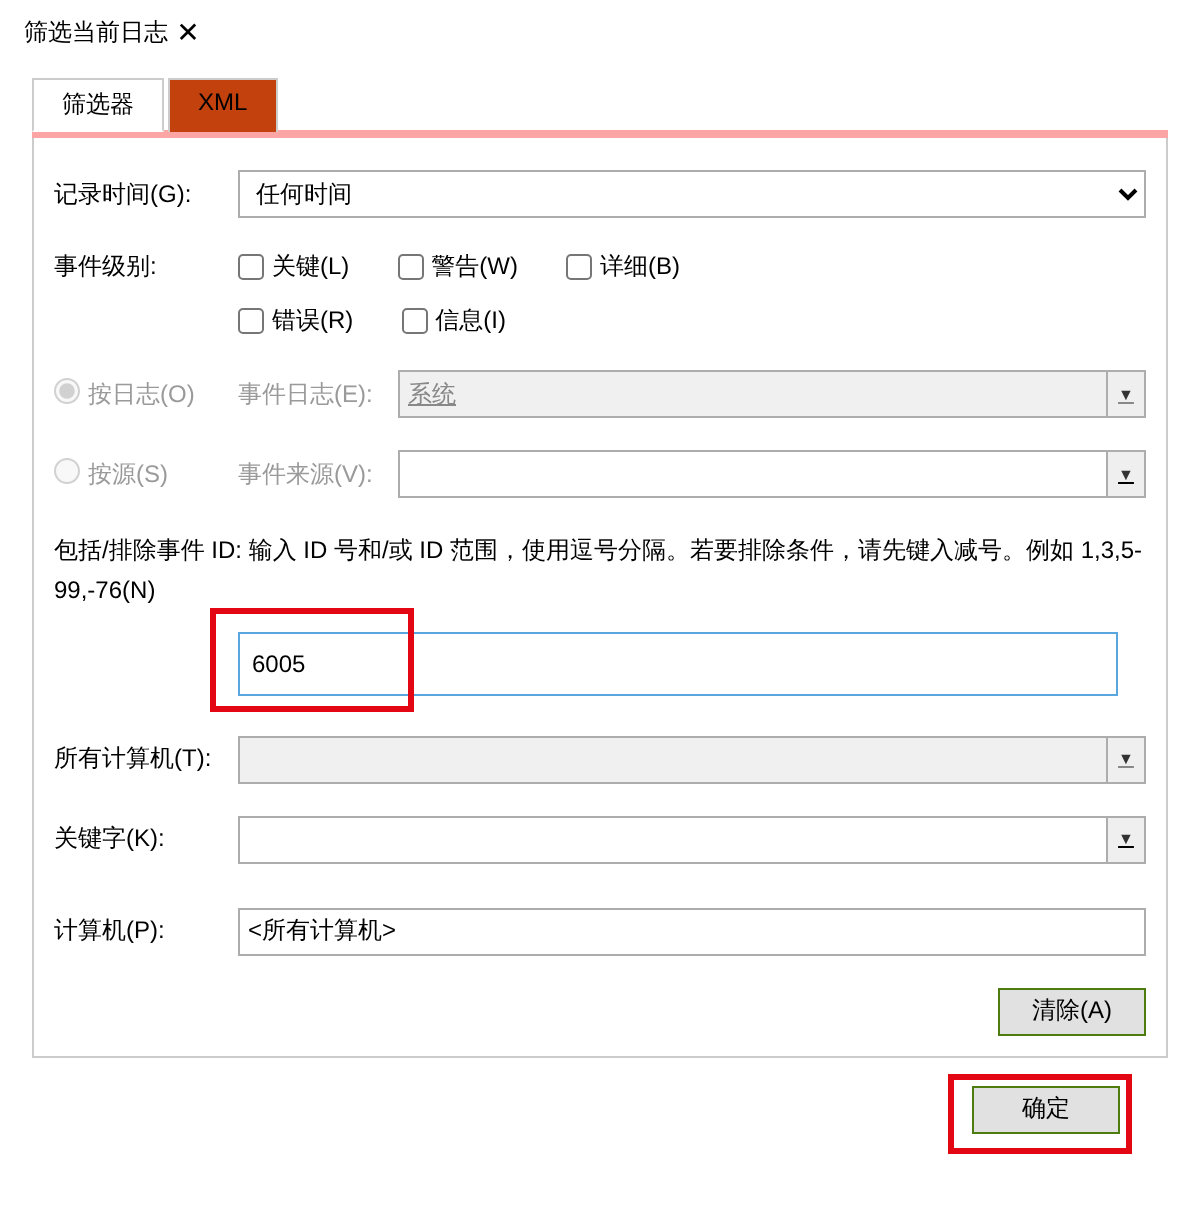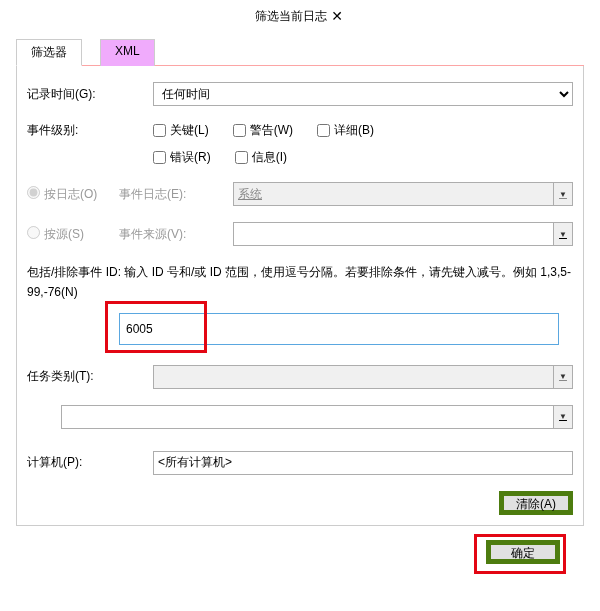--- a/index.html
+++ b/index.html
@@ -9,81 +9,79 @@
     font-size: 12px;
     background: #fff;
     color: #000;
     width: 600px;
     height: 611px;
     overflow: hidden;
   }
   .titlebar {
     display: flex;
     align-items: center;
-    justify-content: center;
+    justify-content: flex-start;
     padding: 6px 10px 4px 12px;
     height: 20px;
   }
   .titlebar .title {
     font-size: 12px;
   }
   .close-btn {
     font-size: 14px;
     width: 20px;
     text-align: center;
     cursor: default;
     font-family: Arial, sans-serif;
   }
   .content {
     padding: 8px 16px 0 16px;
   }
   .tabs {
     display: flex;
-    border-bottom: 1px solid #fca5a5;
+    border-bottom: 4px solid #fca5a5;
     position: relative;
   }
   .tab {
     padding: 4px 14px;
     border: 1px solid #ccc;
     border-bottom: none;
     background: #fff;
     margin-right: 2px;
     font-size: 12px;
     position: relative;
     top: 1px;
     cursor: default;
   }
   .tab.active {
     background: #fff;
     border-bottom: 1px solid #fff;
   }
   .tab.inactive {
-    background: #f0abfc;
-    margin-left: 16px;
+    background: #c2410c;
   }
   .panel {
     border: 1px solid #ccc;
     border-top: none;
     padding: 16px 10px 10px 10px;
   }
   .row {
     display: flex;
     align-items: center;
     margin-bottom: 16px;
   }
   .label {
     width: 92px;
     font-size: 12px;
   }
   .label.disabled {
     color: #9a9a9a;
   }
   .controls {
     flex: 1;
-    margin-left: 34px;
   }
   .select, .input, .combo {
     width: 100%;
     box-sizing: border-box;
     height: 24px;
     border: 1px solid #adadad;
     background: #fff;
     font-size: 12px;
     padding: 2px 4px;
     font-family: inherit;
@@ -163,21 +161,21 @@
     left: -14px;
     top: -12px;
     width: 96px;
     height: 46px;
     border: 3px solid #e30613;
     pointer-events: none;
   }
   .btn {
     min-width: 74px;
     height: 24px;
-    border: 5px solid #4d7c0f;
+    border: 1px solid #4d7c0f;
     background: #e1e1e1;
     font-size: 12px;
     font-family: inherit;
     padding: 0 10px;
     cursor: default;
   }
   .clear-row {
     display: flex;
     justify-content: flex-end;
     margin-top: 8px;
@@ -287,30 +285,31 @@
     </div>
 
     <div class="helptext">包括/排除事件 ID: 输入 ID 号和/或 ID 范围，使用逗号分隔。若要排除条件，请先键入减号。例如 1,3,5-99,-76(N)</div>
 
     <div class="id-row">
       <input class="id-input" type="text" value="6005" style="">
       <div class="red-box-id"></div>
     </div>
 
     <div class="row">
-      <div class="label">任务类别(T):</div>
+      <div class="label">所有计算机(T):</div>
       <div class="controls">
         <div class="combo disabled">
           <span class="combo-text"></span>
           <span class="combo-arrow">▼</span>
         </div>
       </div>
     </div>
 
     <div class="row">
+      <div class="label">关键字(K):</div>
       <div class="controls">
         <div class="combo">
           <span class="combo-text"></span>
           <span class="combo-arrow">▼</span>
         </div>
       </div>
     </div>
 
     <div class="row-spacer"></div>
 

